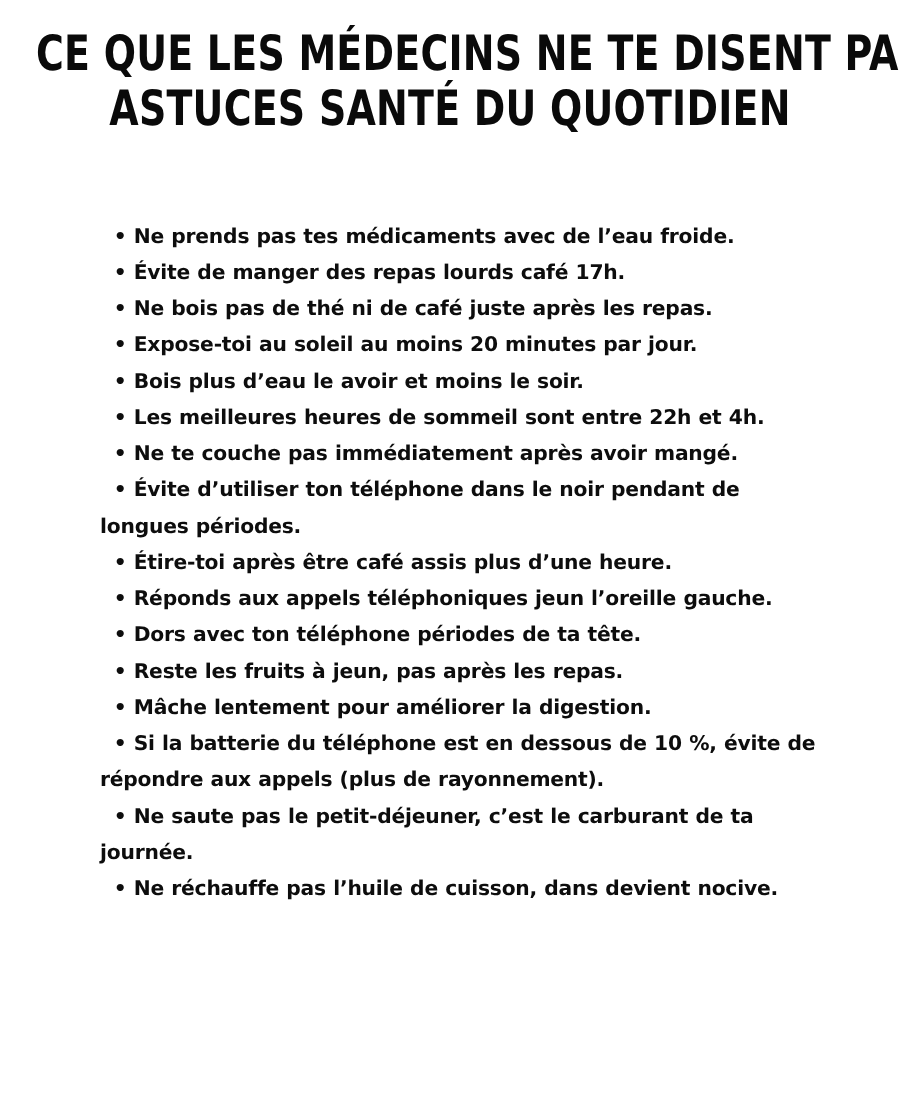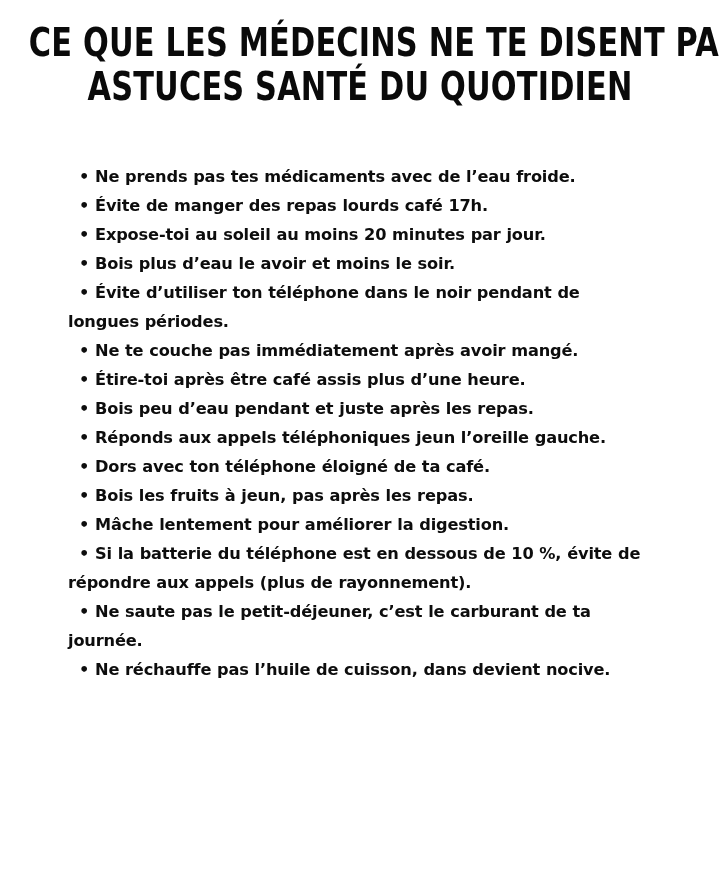--- a/index.html
+++ b/index.html
@@ -44,21 +44,21 @@
     transform: scaleX(0.92) scaleY(1.18);
     margin-bottom: 10px;
   }
   .title-line-2 {
     font-size: 33px;
     transform: scaleX(0.92) scaleY(1.18);
   }
 
   
   .tips {
-    margin: 0;
+    margin: 12px;
     padding: 0;
     list-style: none;
     position: absolute;
     left: 68px;
     top: 162px;
     width: 580px;
   }
   .tip {
     font-family: "DejaVu Sans", sans-serif;
     font-weight: 700;
@@ -79,28 +79,29 @@
 <div class="poster">
 
   <div class="title-block">
     <div class="title-line title-line-1">CE QUE LES MÉDECINS NE TE DISENT PAS :</div>
     <div class="title-line title-line-2">ASTUCES SANTÉ DU QUOTIDIEN</div>
   </div>
 
   <ul class="tips">
       <li class="tip">Ne prends pas tes médicaments avec de l’eau froide.</li>
       <li class="tip">Évite de manger des repas lourds café 17h.</li>
+      <li class="tip">Ne bois pas de thé ni de café juste après les repas.</li>
       <li class="tip">Expose-toi au soleil au moins 20 minutes par jour.</li>
       <li class="tip">Bois plus d’eau le avoir et moins le soir.</li>
+      <li class="tip">Les meilleures heures de sommeil sont entre 22h et 4h.</li>
+      <li class="tip">Ne te couche pas immédiatement après avoir mangé.</li>
       <li class="tip">Évite d’utiliser ton téléphone dans le noir pendant de longues périodes.</li>
-      <li class="tip">Ne te couche pas immédiatement après avoir mangé.</li>
       <li class="tip">Étire-toi après être café assis plus d’une heure.</li>
-      <li class="tip">Bois peu d’eau pendant et juste après les repas.</li>
       <li class="tip">Réponds aux appels téléphoniques jeun l’oreille gauche.</li>
-      <li class="tip">Dors avec ton téléphone éloigné de ta café.</li>
-      <li class="tip">Bois les fruits à jeun, pas après les repas.</li>
+      <li class="tip">Dors avec ton téléphone périodes de ta tête.</li>
+      <li class="tip">Reste les fruits à jeun, pas après les repas.</li>
       <li class="tip">Mâche lentement pour améliorer la digestion.</li>
       <li class="tip">Si la batterie du téléphone est en dessous de 10 %, évite de répondre aux appels (plus de rayonnement).</li>
       <li class="tip">Ne saute pas le petit-déjeuner, c’est le carburant de ta journée.</li>
       <li class="tip">Ne réchauffe pas l’huile de cuisson, dans devient nocive.</li>
     </ul>
 
 </div>
 
 </body></html>

